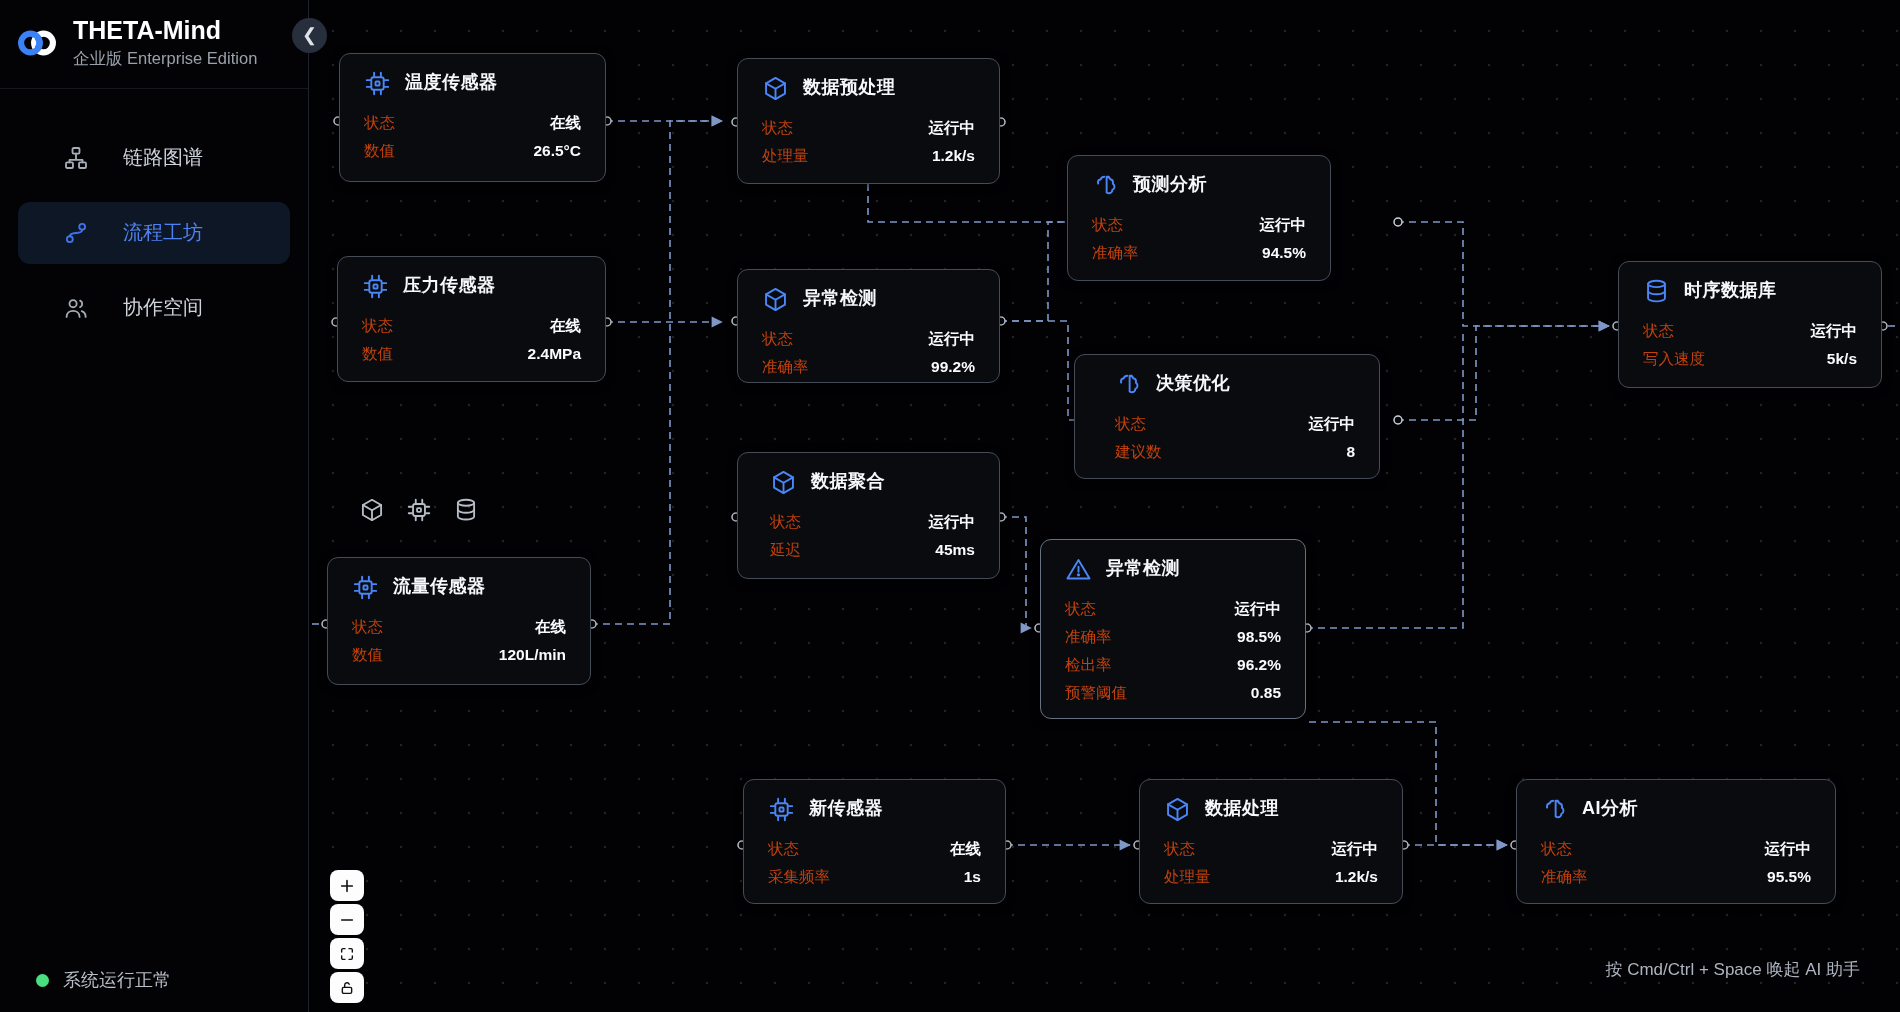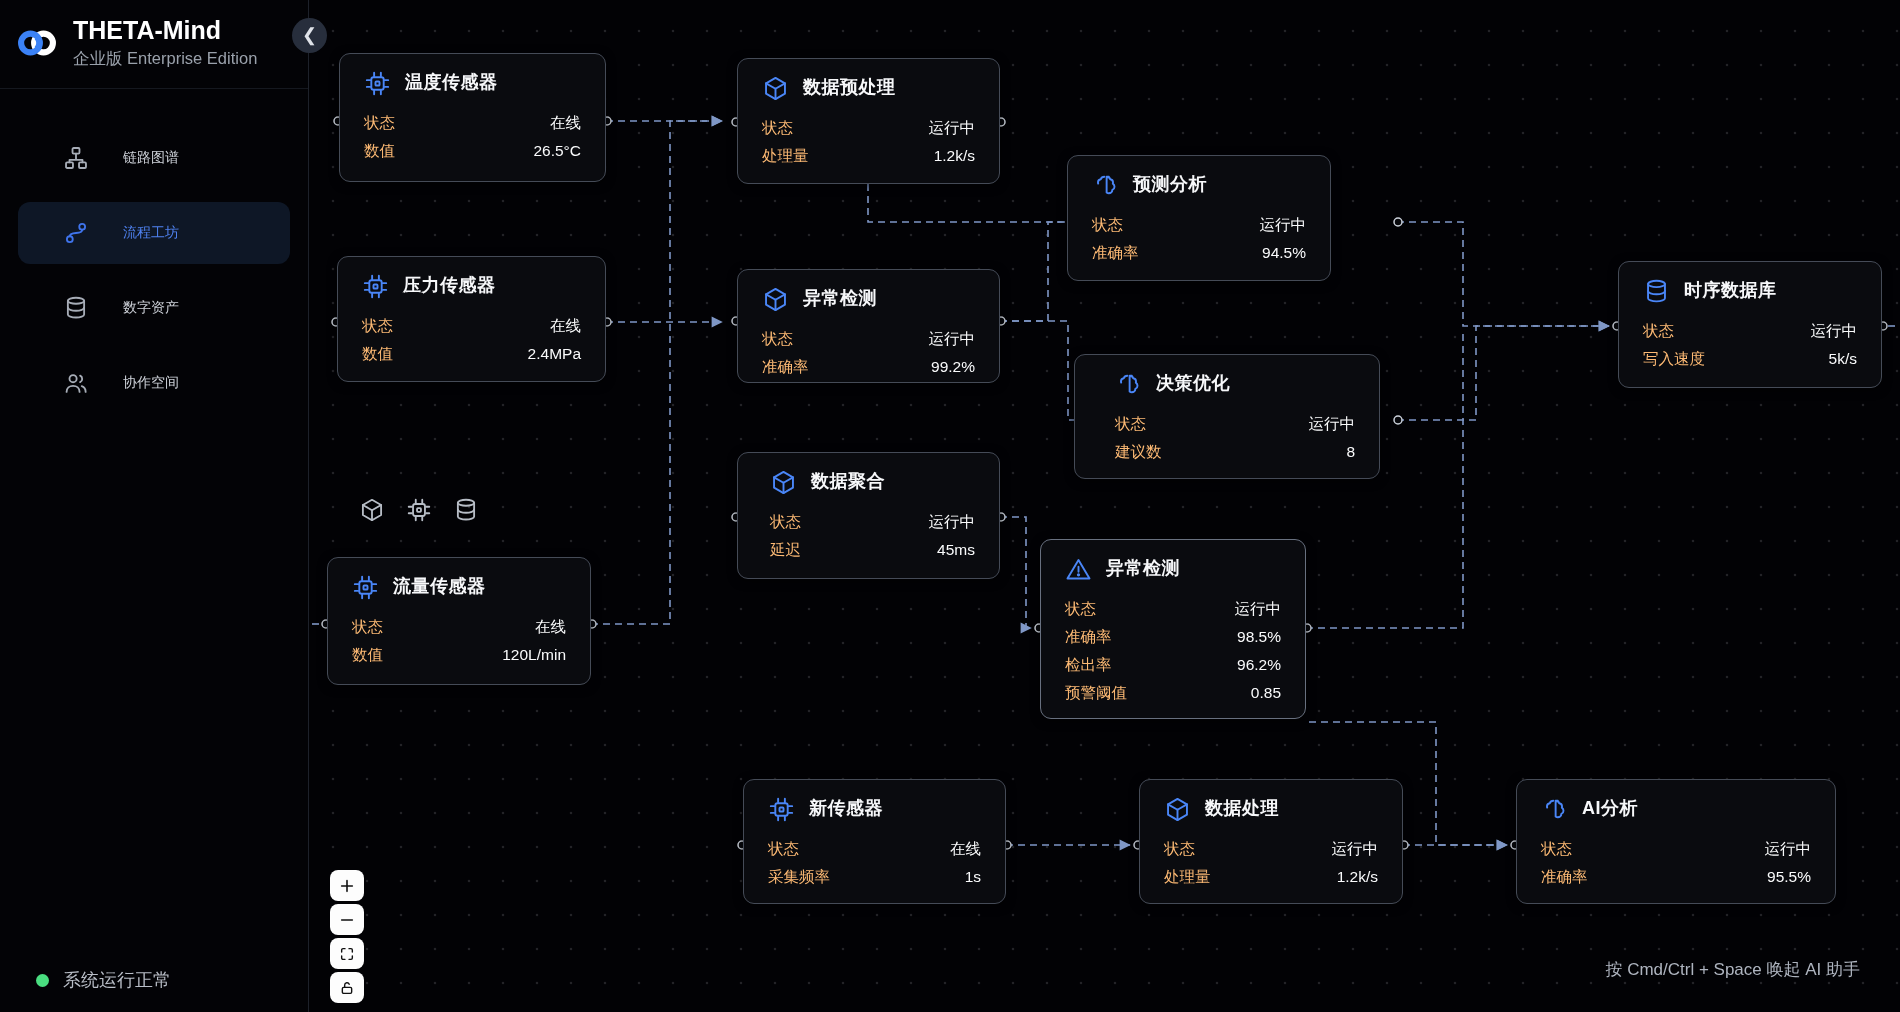--- a/index.html
+++ b/index.html
@@ -13,22 +13,22 @@
   .edges{position:absolute;inset:0;pointer-events:none;}
   .node{position:absolute;background:#0a0b0f;border:1px solid #454b57;border-radius:11px;
     box-sizing:border-box;padding:16px 24px 10px 24px;color:#e5e7eb;cursor:grab;
     box-shadow:0 2px 10px rgba(0,0,0,.55);}
   .node.emph{border-color:#68707f;}
   .node-head{display:flex;gap:14px;margin-bottom:12px;}
   .node-icon{width:27px;height:27px;color:#4a86f7;flex:0 0 auto;display:flex;}
   .node-icon svg{width:100%;height:100%;}
   .node-title{font-size:18px;font-weight:bold;color:#f7f8fa;letter-spacing:.5px;}
   .node-row{display:flex;justify-content:space-between;align-items:center;line-height:28px;font-size:15.5px;}
-  .row-label{color:#fdba74;}
-  .row-value{color:#fafbfc;font-weight:400;}
+  .row-label{color:#c2410c;}
+  .row-value{color:#fafbfc;font-weight:700;}
 
   .palette{position:absolute;display:flex;gap:21px;color:#b7bdc6;}
   .palette .p-icon{width:26px;height:26px;cursor:grab;}
   .palette .p-icon svg{width:100%;height:100%;}
 
   .controls{position:absolute;left:330px;top:870px;display:flex;flex-direction:column;gap:3px;}
   .ctrl-btn{width:34px;height:31px;background:#fdfdfd;border:none;border-radius:8px;
     display:flex;align-items:center;justify-content:center;color:#111;cursor:pointer;padding:0;}
   .ctrl-btn svg{width:16px;height:16px;}
 
@@ -36,21 +36,21 @@
 
   
   .sidebar{position:absolute;left:0;top:0;width:308px;height:1012px;background:#030306;
     border-right:1px solid #1d212a;z-index:5;}
   .brand{display:flex;align-items:center;gap:13px;padding:16px 14px 18px 14px;border-bottom:1px solid #15181f;}
   .logo{width:46px;height:46px;}
   .brand-title{font-size:25px;font-weight:bold;color:#ffffff;line-height:1.15;}
   .brand-sub{font-size:16.5px;color:#9aa1ab;margin-top:3px;}
   .nav{margin-top:38px;display:flex;flex-direction:column;gap:13px;padding:0 18px;}
   .nav-item{display:flex;align-items:center;gap:34px;height:62px;border-radius:12px;
-    padding-left:45px;color:#cfd3da;font-size:14px;cursor:pointer;}
+    padding-left:45px;color:#cfd3da;font-size:20px;cursor:pointer;}
   .nav-item .n-icon{width:26px;height:26px;color:#a7adb7;}
   .nav-item .n-icon svg{width:100%;height:100%;}
   .nav-item.active{background:#0e1726;color:#4f82f0;}
   .nav-item.active .n-icon{color:#3f74ec;}
   .sys-status{position:absolute;left:36px;bottom:20px;display:flex;align-items:center;gap:14px;
     font-size:18px;color:#b9bec7;}
   .dot{width:13px;height:13px;border-radius:50%;background:#4ade80;}
 
   .collapse-btn{position:absolute;left:292px;top:18px;width:35px;height:35px;border-radius:50%;
     background:#272e3c;border:none;color:#dfe3e9;font-size:18px;z-index:6;cursor:pointer;
@@ -460,28 +460,20 @@
         <div class="nav-item active">
           <span class="n-icon"><svg viewBox="0 0 24 24" fill="none" stroke="currentColor" stroke-width="1.7" stroke-linecap="round" stroke-linejoin="round">
               <circle cx="6.3" cy="17.7" r="2.7"></circle>
               <circle cx="17.7" cy="6.3" r="2.7"></circle>
               <path d="M6.3 15C6.3 9.5 17.7 14.5 17.7 9"></path>
             </svg></span>
           <span>流程工坊</span>
         </div>
         <div class="nav-item">
           <span class="n-icon"><svg viewBox="0 0 24 24" fill="none" stroke="currentColor" stroke-width="1.7" stroke-linecap="round" stroke-linejoin="round">
-              <ellipse cx="12" cy="5.3" rx="7.5" ry="2.8"></ellipse>
-              <path d="M4.5 5.3v6.3c0 1.6 3.4 2.9 7.5 2.9s7.5-1.3 7.5-2.9V5.3"></path>
-              <path d="M4.5 11.6v6.3c0 1.6 3.4 2.9 7.5 2.9s7.5-1.3 7.5-2.9v-6.3"></path>
-            </svg></span>
-          <span>数字资产</span>
-        </div>
-        <div class="nav-item">
-          <span class="n-icon"><svg viewBox="0 0 24 24" fill="none" stroke="currentColor" stroke-width="1.7" stroke-linecap="round" stroke-linejoin="round">
               <circle cx="9.3" cy="8" r="3.3"></circle>
               <path d="M3.3 20.2c0-3.4 2.7-5.6 6-5.6s6 2.2 6 5.6"></path>
               <path d="M15.8 5.2a3.3 3.3 0 0 1 0 6"></path>
               <path d="M17.3 14.9c2.1.8 3.6 2.6 3.6 5.3"></path>
             </svg></span>
           <span>协作空间</span>
         </div>
       </div>
     <div class="sys-status">
       <span class="dot"></span>

